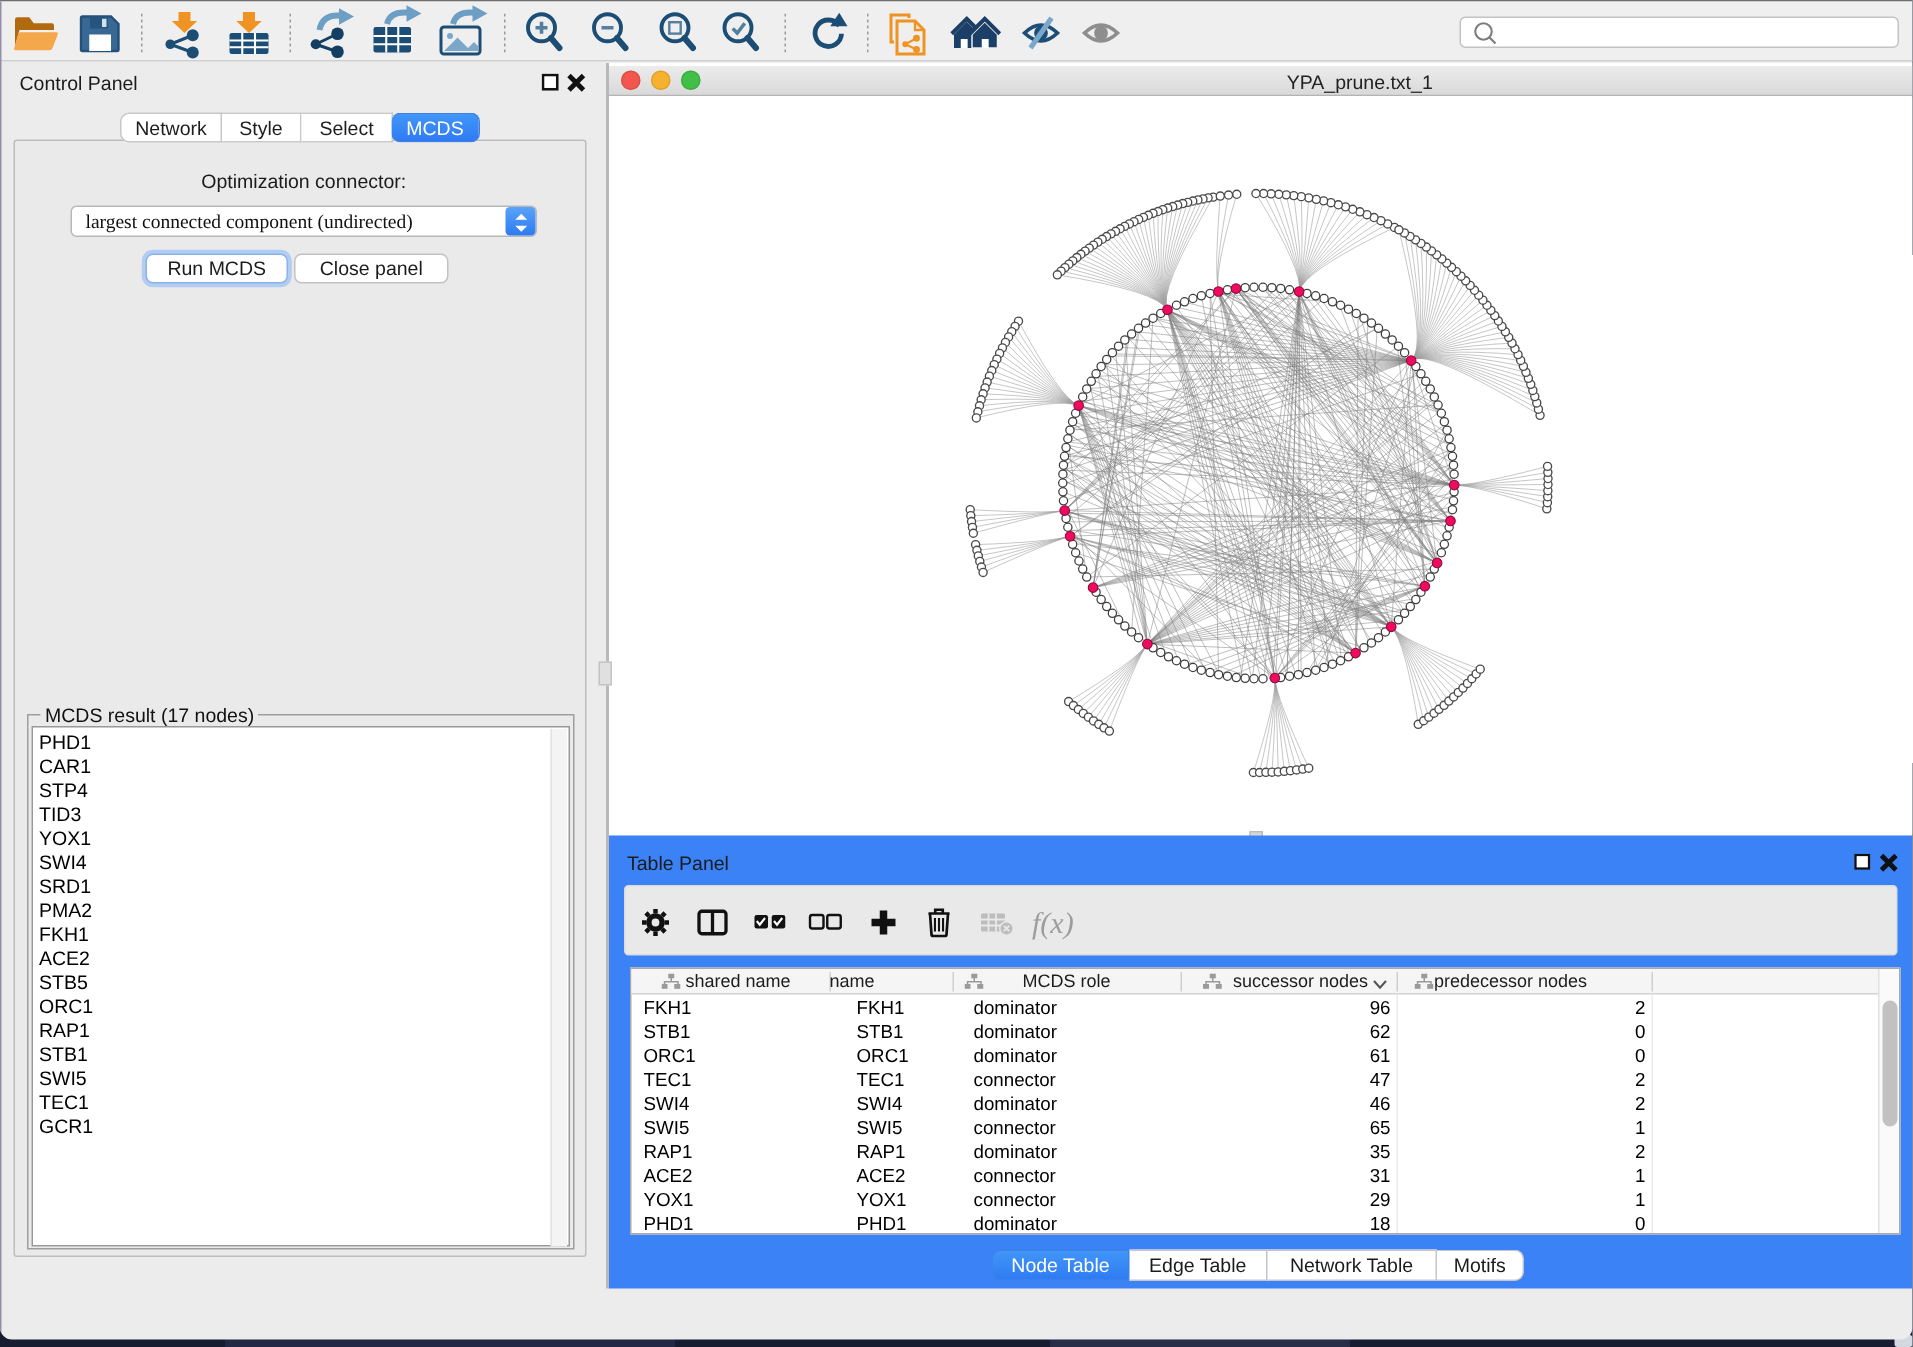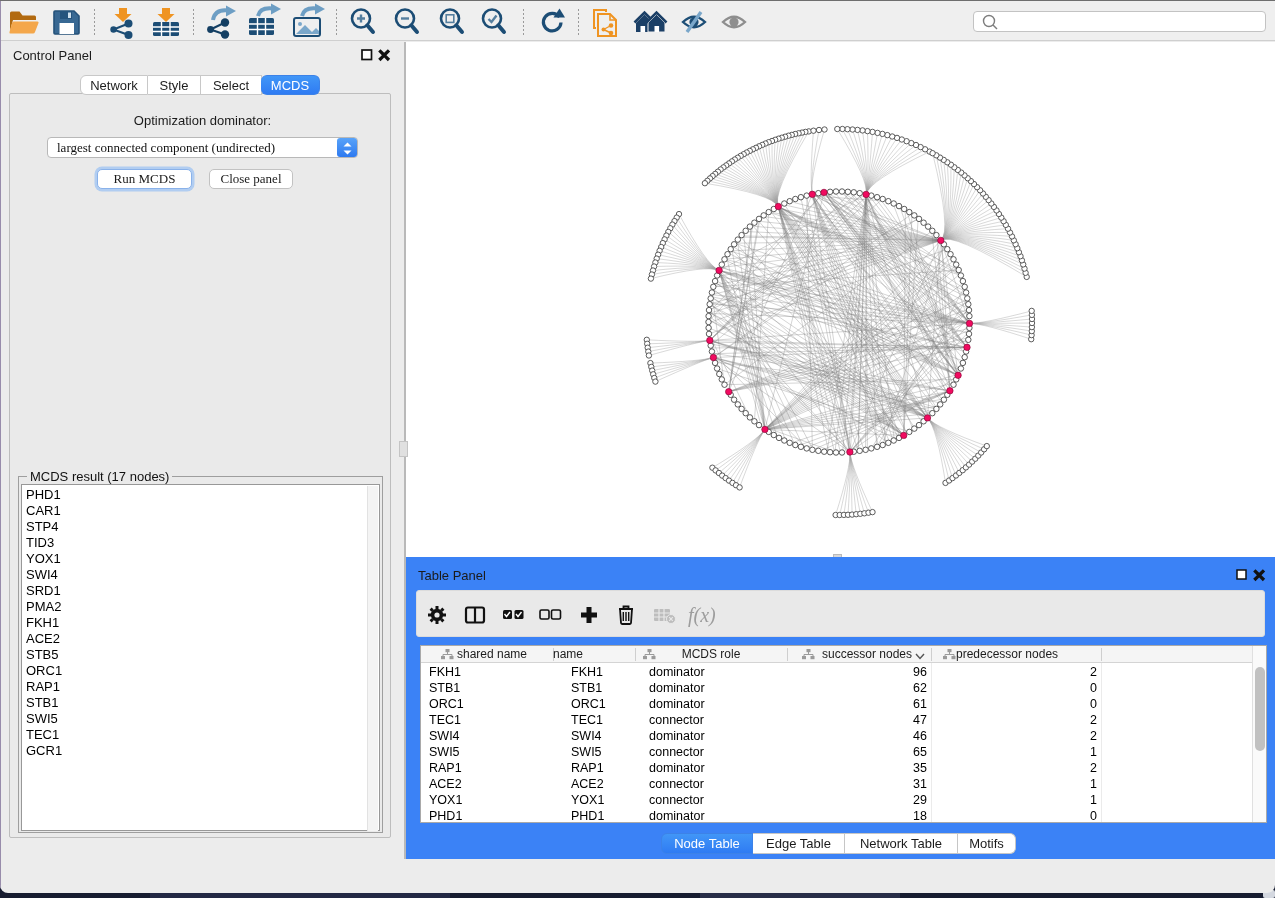--- a/index.html
+++ b/index.html
@@ -27,23 +27,23 @@
 .tab.first { border-left:1px solid #c8c8c8; border-radius:6px 0 0 6px; }
 .tab.sel { background:linear-gradient(#4196f7,#2f7bf3); color:#fff; border-color:#3c82e8;
   border-radius:6px; margin-left:-1px; }
 #optlabel { position:absolute; left:0; top:71px; width:403px; text-align:center; font-size:13px; color:#1b1b1b; }
 #dd { position:absolute; left:46px; top:95px; width:311px; height:21px; background:#fff;
   border:1px solid #b8b8b8; border-radius:4px; font-size:13px; color:#111; line-height:19px;
   padding-left:9px;font-family:Liberation Serif, serif; }
 #ddbtn { position:absolute; right:0px; top:0px; width:20px; height:19px;
   background:linear-gradient(#59a3f9,#2e7af0); border-radius:3px; }
 .btn { position:absolute; height:20px; background:#fff; border:1px solid #c2c2c2; border-radius:5px;
-  font-size:13px; color:#1b1b1b; text-align:center; line-height:18px;font-family:Liberation Serif, serif; }
+  font-size:13px; color:#1b1b1b; text-align:center; line-height:18px; }
 #runbtn { left:96px; top:127px; width:95px; box-shadow:0 0 0 2.5px rgba(120,175,248,0.5); border-color:#8ab2ea; }
-#closebtn { left:208px; top:127px; width:84px; }
+#closebtn { left:195px; top:127px; width:103px; }
 #fset { position:absolute; left:17px; top:434px; width:365px; height:357px; border:1px solid #9e9e9e; }
 #fleg { position:absolute; left:8px; top:-8px; background:#eaeaea; font-size:13px; color:#111; padding:0 3px; }
 #flist { position:absolute; left:2px; top:7px; width:359px; height:347px; background:#fff;
   border:1px solid #989898; font-size:13px; color:#000; line-height:16px; padding:2px 0 0 4px; }
 #fscroll { position:absolute; right:1px; top:1px; width:11px; height:345px; background:#f4f4f4; border-left:1px solid #e2e2e2; }
 #vdiv { position:absolute; left:404px; top:42px; width:2px; height:817px; background:#b9b9b9; }
 #netwin { position:absolute; left:406px; top:42px; width:869px; height:515px; background:#fff; }
 #ntitle { position:absolute; left:0; top:2px; width:869px; height:20px;
   background:linear-gradient(#ececec,#d9d9d9); border-bottom:1px solid #b4b4b4; }
 .tl { position:absolute; top:3px; width:12.5px; height:12.5px; border-radius:50%; }
@@ -213,36 +213,42 @@
 <rect x="1" y="1" width="9.5" height="9.5" fill="#fff" stroke="#111" stroke-width="1.7"></rect>
 <path d="M19 1.5 L23 5.5 L27 1.5 L29.5 4 L25.5 8 L29.5 12 L27 14.5 L23 10.5 L19 14.5 L16.5 12 L20.5 8 L16.5 4 Z" transform="translate(2,-1.2) scale(0.92)" fill="#111"></path>
 </svg>
 <div id="ctrlbox"></div>
 <div class="tabrow">
         <div class="tab first" style="width:68px">Network</div>
         <div class="tab" style="width:53px">Style</div>
         <div class="tab" style="width:61px">Select</div>
         <div class="tab sel" style="width:59px">MCDS</div>
       </div>
-<div id="optlabel">Optimization dominator:</div>
+<div id="optlabel">Optimization connector:</div>
 <div id="dd">largest connected component (undirected)<div id="ddbtn">
 <svg width="21" height="21" viewBox="0 0 21 21">
             <path d="M6.5 8.5 L10.5 4.5 L14.5 8.5 Z M6.5 12.5 L10.5 16.5 L14.5 12.5 Z" fill="#fff"></path>
           </svg>
 </div></div>
 <div class="btn" id="runbtn">Run MCDS</div>
 <div class="btn" id="closebtn">Close panel</div>
 <div id="fset">
         <div id="fleg">MCDS result (17 nodes)</div>
         <div id="flist">PHD1<br>CAR1<br>STP4<br>TID3<br>YOX1<br>SWI4<br>SRD1<br>PMA2<br>FKH1<br>ACE2<br>STB5<br>ORC1<br>RAP1<br>STB1<br>SWI5<br>TEC1<br>GCR1<div id="fscroll"></div></div>
       </div>
 </div>
     <div id="vdiv"></div>
 <div style="position:absolute;left:399px;top:441px;width:9px;height:16px;background:#e0e0e0;border:1px solid #c4c4c4;z-index:60"></div>
     <div id="netwin">
+<div id="ntitle">
+<div class="tl" style="left:8px;background:#f2564f;border:0.5px solid #d84f45"></div>
+<div class="tl" style="left:28px;background:#f6b22e;border:0.5px solid #e0a127"></div>
+<div class="tl" style="left:48px;background:#42bf47;border:0.5px solid #3aad3e"></div>
+<div style="position:absolute;left:0;width:869px;text-align:center;top:3px;font-size:13px;color:#222;"><span style="margin-left:132px">YPA_prune.txt_1</span></div>
+</div>
 <div id="ncanvas">
         <svg width="869" height="492" viewBox="0 0 869 492" style="position:absolute;left:0;top:0">
 <g stroke="#7d7d7d" stroke-width="0.55" stroke-opacity="0.6">
 <line x1="372.3" y1="141.5" x2="422.6" y2="387.1"></line>
 <line x1="372.3" y1="141.5" x2="428.5" y2="387.4"></line>
 <line x1="372.3" y1="141.5" x2="434.5" y2="387.5"></line>
 <line x1="372.3" y1="141.5" x2="440.4" y2="387.3"></line>
 <line x1="372.3" y1="141.5" x2="446.3" y2="386.8"></line>
 <line x1="372.3" y1="141.5" x2="452.2" y2="386.1"></line>
 <line x1="372.3" y1="141.5" x2="458.1" y2="385.1"></line>

